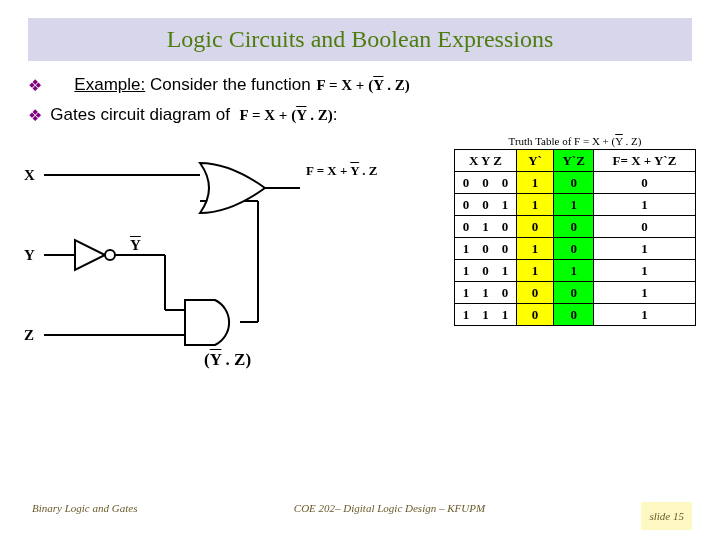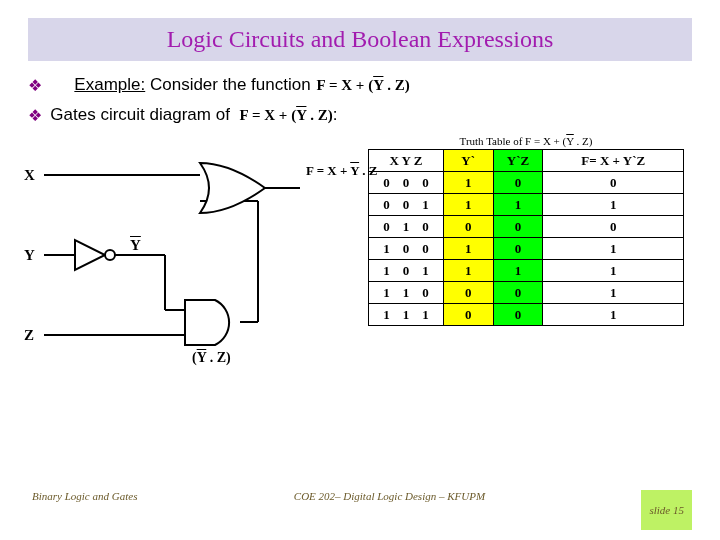--- a/index.html
+++ b/index.html
@@ -10,21 +10,21 @@
     font-family: Arial, sans-serif;
     position: relative;
     overflow: hidden;
   }
   .title-bar {
     background: #d8d6ea;
     margin: 18px 28px 0 28px;
     padding: 8px 12px;
     font-family: "Comic Sans MS", cursive;
     font-size: 24px;
-    color: #a21caf;
+    color: #4d7c0f;
     text-align: center;
   }
   .bullets {
     margin: 14px 0 0 28px;
   }
   .bullet-row {
     display: flex;
     align-items: center;
     margin-bottom: 10px;
     font-size: 17px;
@@ -56,22 +56,22 @@
   }
   .wire-label {
     font-family: "Times New Roman", serif;
     font-weight: bold;
     font-size: 15px;
     position: absolute;
   }
   
   .tt-wrap {
     position: absolute;
-    right: 16px; top: 0;
-    width: 316px;
+    right: 4px; top: 0;
+    width: 242px;
   }
   .tt-caption {
     font-family: "Times New Roman", serif;
     font-size: 11px;
     text-align: center;
     margin-bottom: 2px;
   }
   table.tt {
     border-collapse: collapse;
     width: 100%;
@@ -98,22 +98,22 @@
     left: 4px; right: 0;
     display: flex;
     justify-content: space-between;
     padding: 0 28px;
     font-family: Georgia, "Times New Roman", serif;
     font-style: italic;
     font-size: 11px;
     color: #6b5a2a;
   }
   .slide-no {
-    background: #bef264;
-    padding: 14px 8px;
+    background: #fef9c3;
+    padding: 8px 8px;
     font-style: italic;
   }
 </style>
 </head>
 <body>
 
 <div class="title-bar">Logic Circuits and Boolean Expressions</div>
 
 <div class="bullets">
   <div class="bullet-row">
@@ -156,21 +156,21 @@
       <line x1="238" y1="56" x2="180" y2="56" stroke="#000" stroke-width="2"></line>
 
       <path d="M180,18 Q210,18 245,43 Q210,68 180,68 Q198,43 180,18 Z" fill="#fff" stroke="#000" stroke-width="2"></path>
 
       <line x1="245" y1="43" x2="280" y2="43" stroke="#000" stroke-width="2"></line>
     </svg>
     <span class="wire-label" style="left:4px; top:22px;">X</span>
     <span class="wire-label" style="left:4px; top:102px;">Y</span>
     <span class="wire-label" style="left:4px; top:182px;">Z</span>
     <span class="wire-label bar" style="left:110px; top:92px;">Y</span>
-    <span class="wire-label" style="left:172px; top:205px; font-size:14px;">(<span class="bar">Y</span> . Z)</span>
+    <span class="wire-label" style="left:184px; top:205px; font-size:17px;">(<span class="bar">Y</span> . Z)</span>
     <span class="wire-label" style="left:286px; top:18px; font-size:13px;">F = X + <span class="bar">Y</span> . Z</span>
   </div>
 
   <div class="tt-wrap">
     <div class="tt-caption">Truth Table of F = X + (<span class="bar">Y</span> . Z)</div>
     <table class="tt">
       <thead>
         <tr>
           <th class="col-xyz">X  Y  Z</th>
           <th class="col-y">Y`</th>

